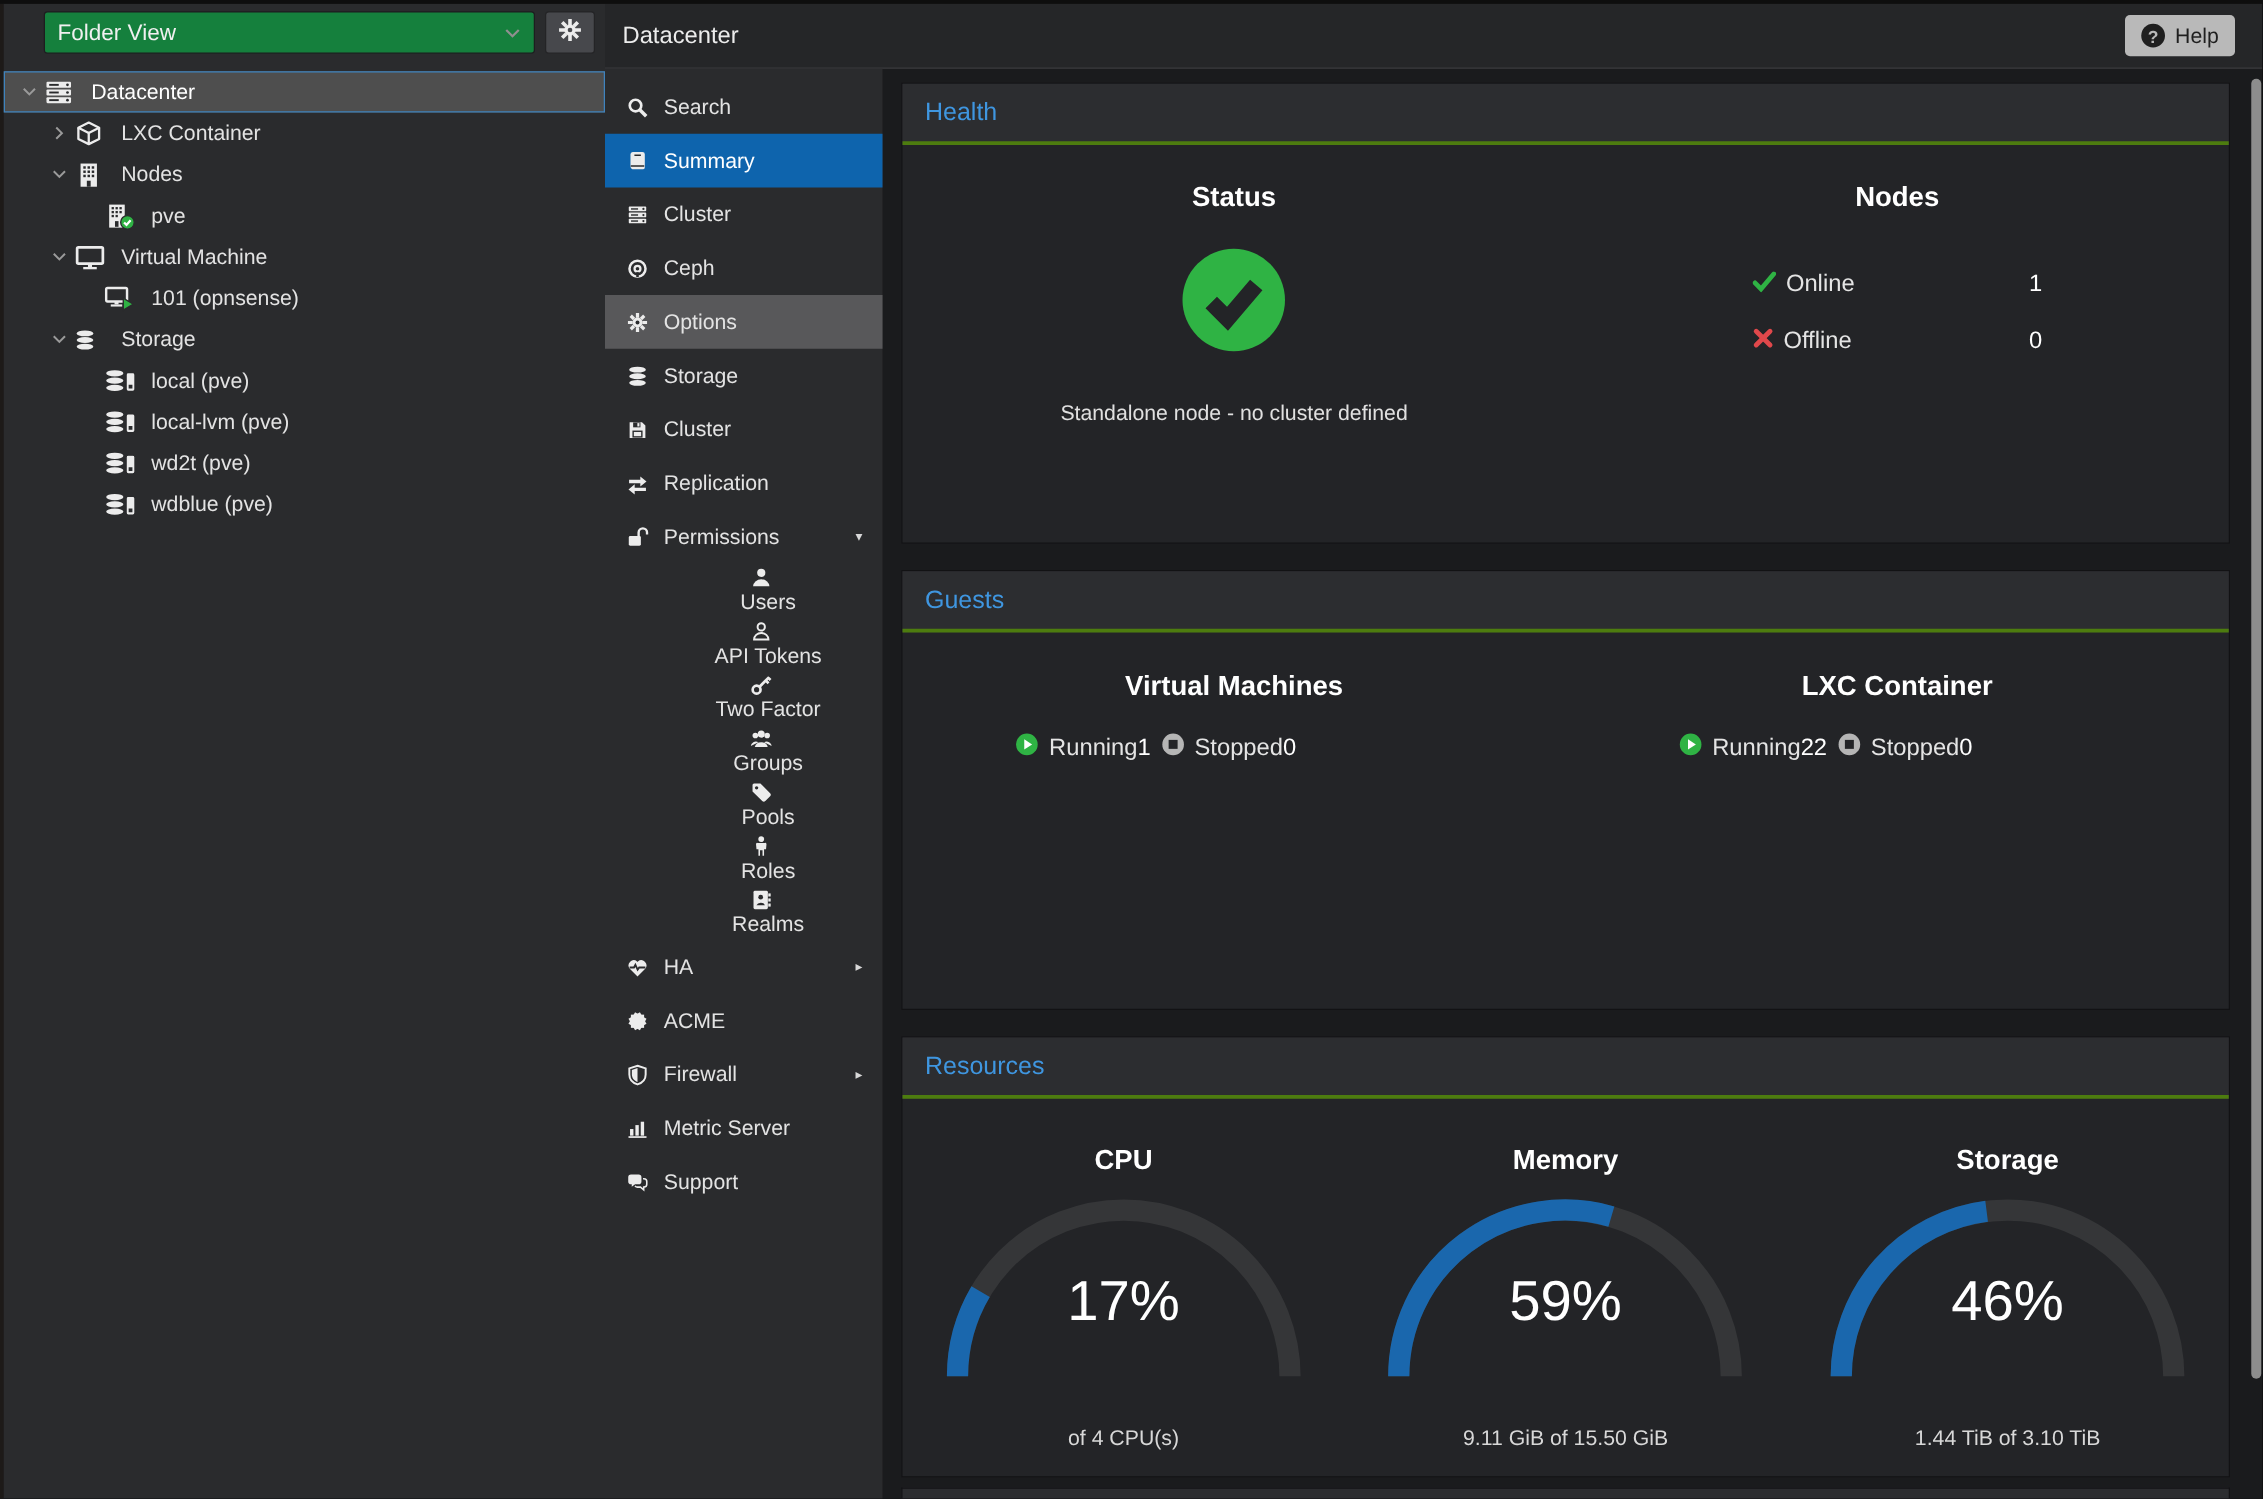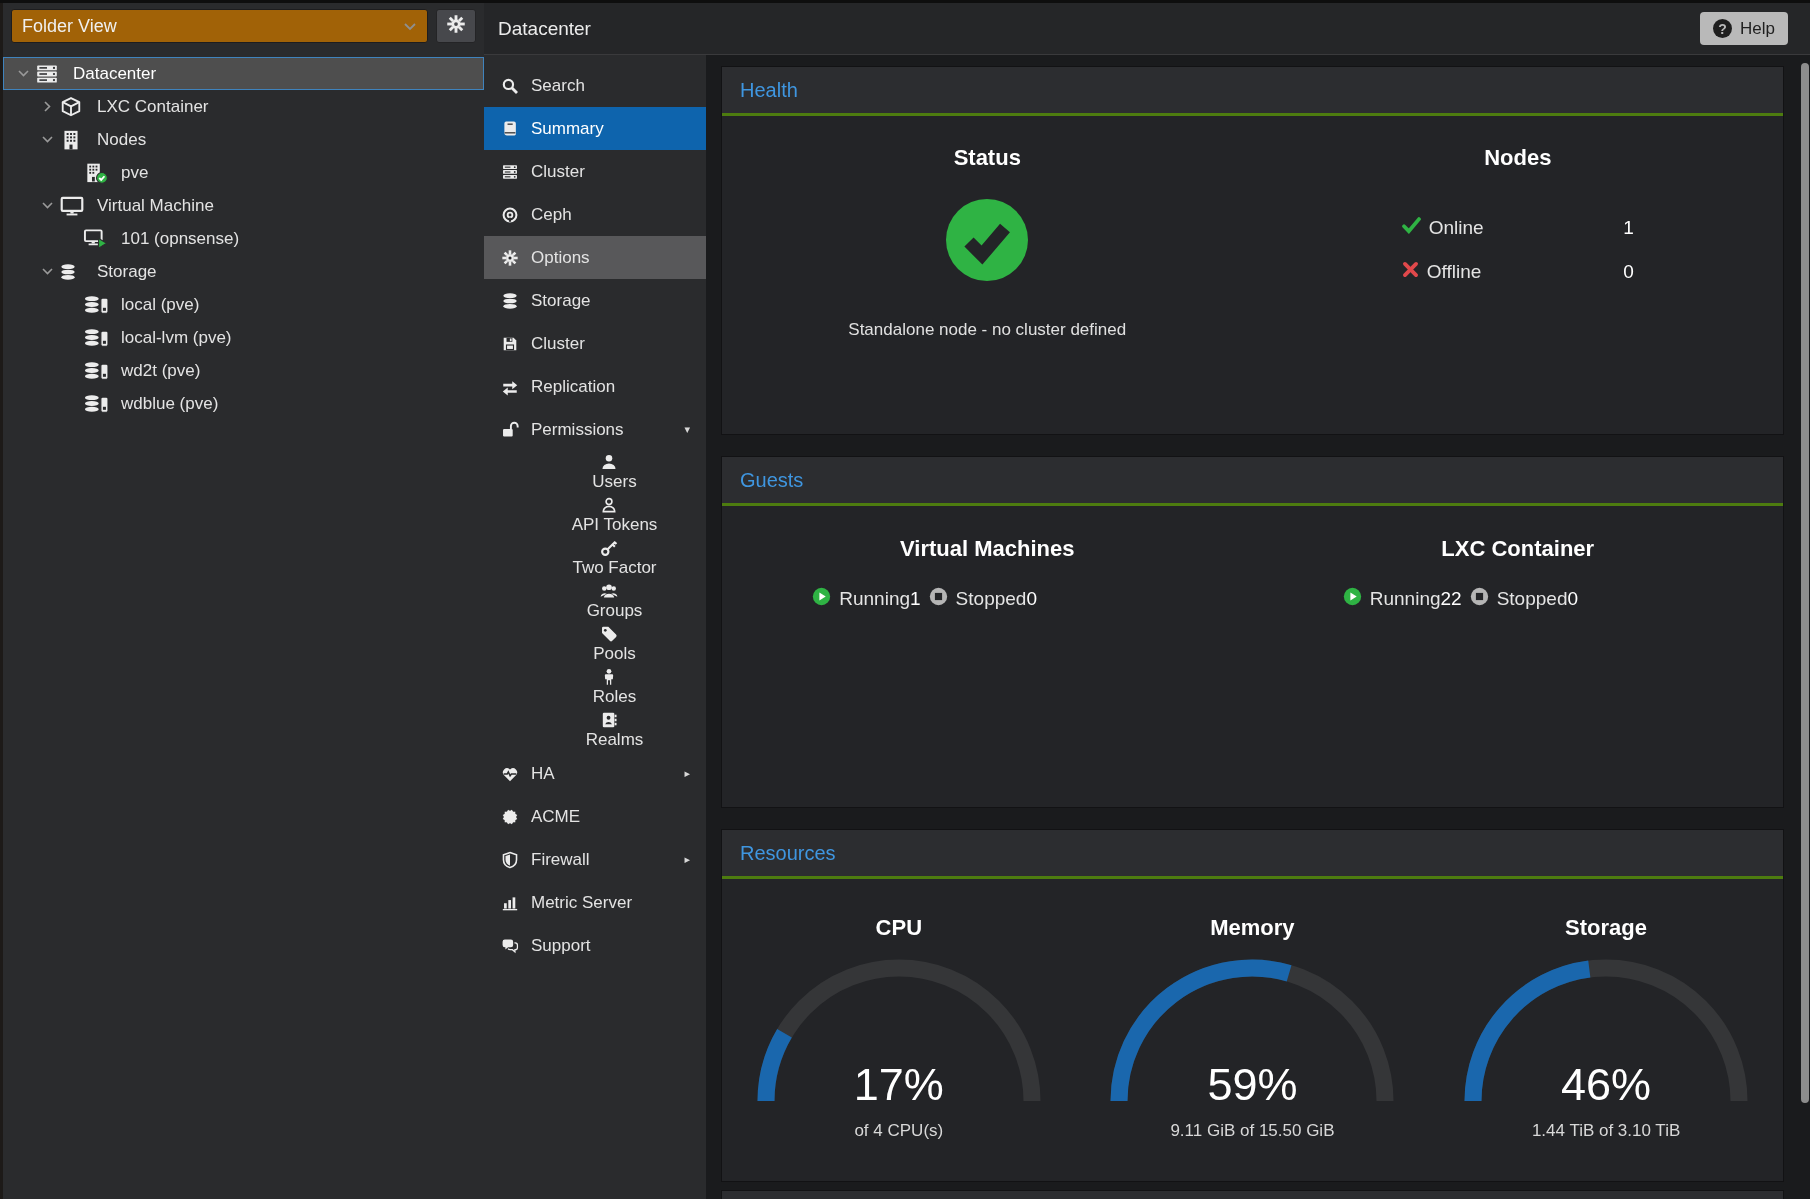--- a/index.html
+++ b/index.html
@@ -4,22 +4,22 @@
 <style>
   * { box-sizing: border-box; margin: 0; padding: 0; }
   html,body { background:#0c0c0c; }
   body { font-family: "Liberation Sans", "DejaVu Sans", sans-serif; }
   .app { position:relative; width:1810px; height:1199px; background:#1a1b1d; overflow:hidden;
          border-top:3px solid #0e0e0e; display:flex; color:#e4e4e4; }
 
   
   .left-panel { width:484px; background:#2a2b2d; display:flex; flex-direction:column; border-left:3px solid #1d1a18;}
   .left-header { height:46px; display:flex; align-items:center; padding:0 8px; gap:8px; }
-  .view-select { flex:1; height:34px; background:#a16207; border:1px solid #1d1d1f; border-radius:3px;
-                 display:flex; align-items:center; justify-content:space-between; padding:0 10px; cursor:pointer;}
+  .view-select { flex:1; height:34px; background:#15803d; border:1px solid #1d1d1f; border-radius:3px;
+                 display:flex; align-items:center; justify-content:space-between; padding:0 10px; cursor:pointer;margin-left:24px;}
   .view-select .val { font-size:18px; color:#f0f0f0; }
   .view-select .chev svg { display:block; }
   .gear-btn { width:40px; height:34px; background:#47484c; border:1px solid #242426; border-radius:3px;
               display:flex; align-items:center; justify-content:center; cursor:pointer; }
   .tree { padding-top:8px; }
   .tree-row { height:33px; display:flex; align-items:center; font-size:17px; color:#e3e3e3; cursor:pointer; position:relative; }
   .tree-row.selected { background:#4e4e4e; outline:1px solid #3f83bd; outline-offset:-1px; color:#fff; }
   .tree-chev { width:24px; display:flex; justify-content:center; align-items:center; flex:0 0 24px; }
   .tree-ico { width:30px; display:flex; justify-content:flex-start; align-items:center; flex:0 0 30px; margin-right:8px; }
   .tree-ico svg { display:block; }
@@ -73,22 +73,22 @@
   .g-rows { margin-top:23px; width:350px; display:flex; flex-direction:row; gap:8px; }
   .g-row { display:flex; align-items:center; font-size:19px; height:27px; }
   .g-row .lbl { margin-left:8px; }
   .g-row .val { margin-left:auto; color:#fff; }
 
   
   .res-body { height:302px; display:flex; }
   .res-col { width:33.33%; display:flex; flex-direction:column; align-items:center; }
   .res-col .col-heading { margin-top:36px; }
   .gauge-wrap { position:relative; width:310px; height:160px; margin-top:8px; }
-  .gauge-pct { position:absolute; left:0; top:66px; width:100%; text-align:center; font-size:45px; color:#fff;margin-top:44px; }
-  .gauge-detail { margin-top:12px; font-size:17px; color:#d8d8d8; }
+  .gauge-pct { position:absolute; left:0; top:66px; width:100%; text-align:center; font-size:45px; color:#fff; }
+  .gauge-detail { margin-top:32px; font-size:17px; color:#d8d8d8; }
   .cut-panel { width:1063px; height:14px; background:#2c2d30; border:1px solid #121214; border-bottom:none; }
 
   
   .scrollbar { position:absolute; right:0; top:53px; bottom:0; width:10px; background:#1a1b1d; }
   .scroll-thumb { position:absolute; right:1px; top:7px; width:8px; height:1040px; background:#8d8d8d; border-radius:4px; cursor:pointer; }
 </style>
 </head>
 <body>
 
 <div class="app">

